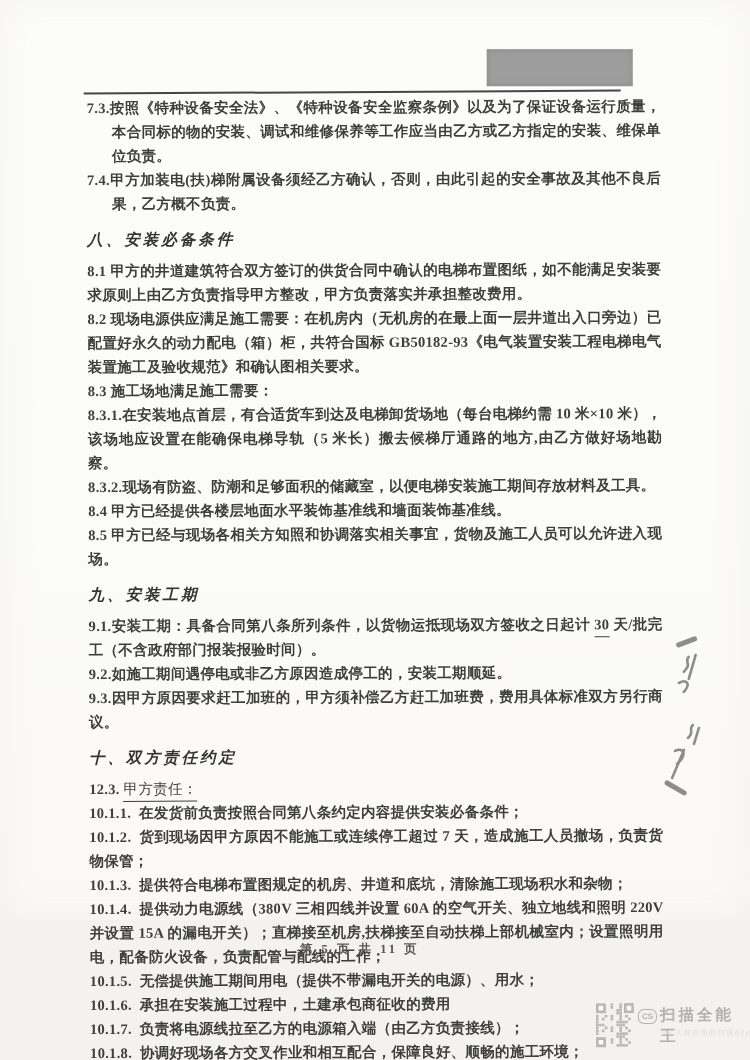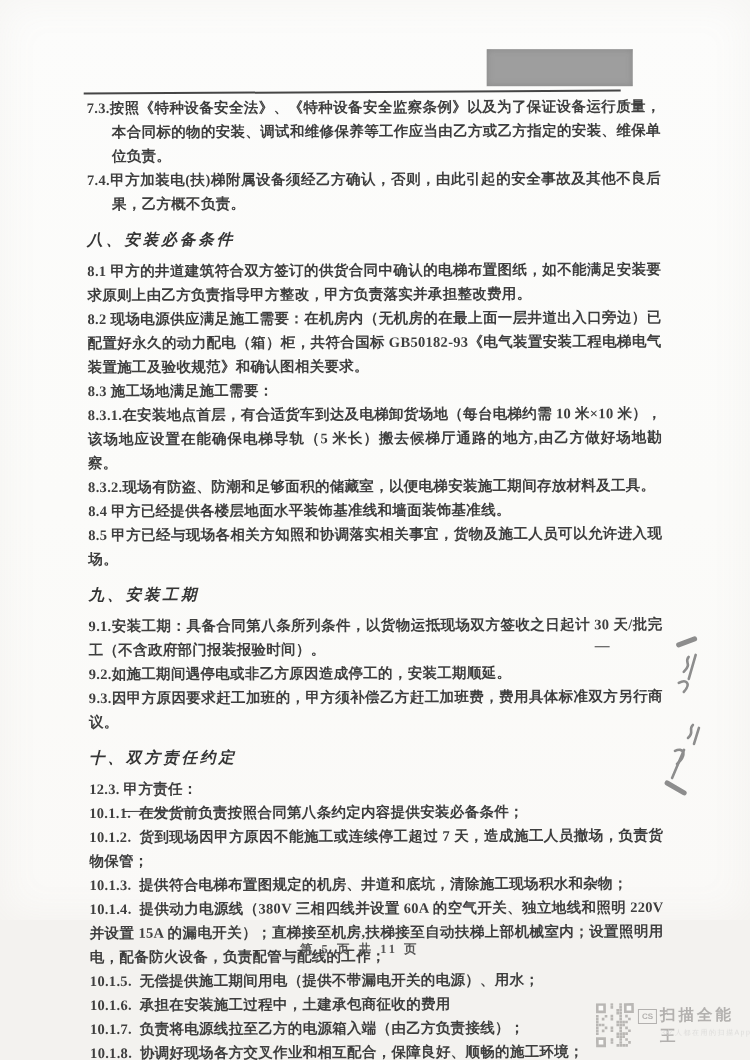--- a/index.html
+++ b/index.html
@@ -31,35 +31,35 @@
     text-align:justify;
   }
   .clause{margin:0;white-space:pre-wrap;}
   .clause.hang{padding-left:25px;text-indent:-25px;}
   .heading{
     margin:12px 0 7px 0;
     font-weight:700;font-style:italic;
     font-size:15.5px;letter-spacing:3px;color:#353535;
     white-space:pre-wrap;
   }
-  .u{border-bottom:1.2px solid #3e3e3e;padding-bottom:14px;}
-  .b{font-weight:700;}
+  .u{border-bottom:1.2px solid #3e3e3e;padding-bottom:4px;}
+  .b{font-weight:400;}
   .footer{
     position:absolute;left:0;top:941px;width:716px;
     text-align:center;color:#585858;font-size:12.5px;
     letter-spacing:3px;font-weight:600;
   }
   
   .mnote{position:absolute;}
   .mnote svg{display:block;}
   
   .qr{position:absolute;left:594px;top:1004px;}
   .cs-logo{
     position:absolute;left:636px;top:1010px;width:17px;height:13px;
-    border:1.6px solid #b3b1af;border-radius:0;
+    border:1.6px solid #b3b1af;border-radius:6px;
     color:#b3b1af;font-family:"Liberation Sans",sans-serif;
     font-size:8px;font-weight:700;line-height:13px;text-align:center;
     letter-spacing:0;
   }
   .wm-name{
     position:absolute;left:658px;top:1006px;
     color:#b2b0ae;font-size:15.5px;letter-spacing:3px;font-weight:600;
     font-family:"Liberation Sans",sans-serif;
   }
   .wm-tagline{

